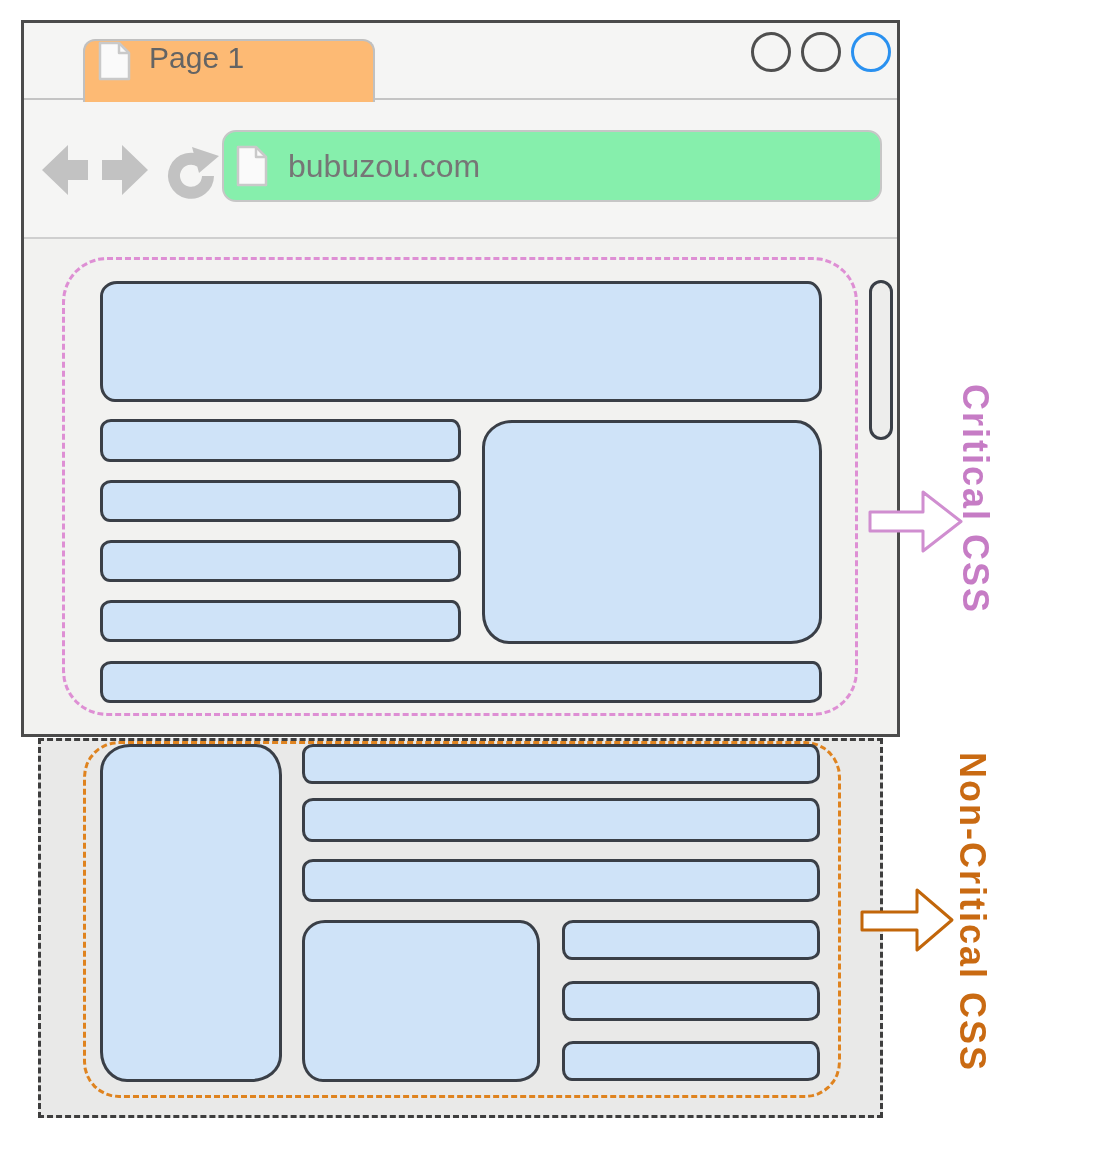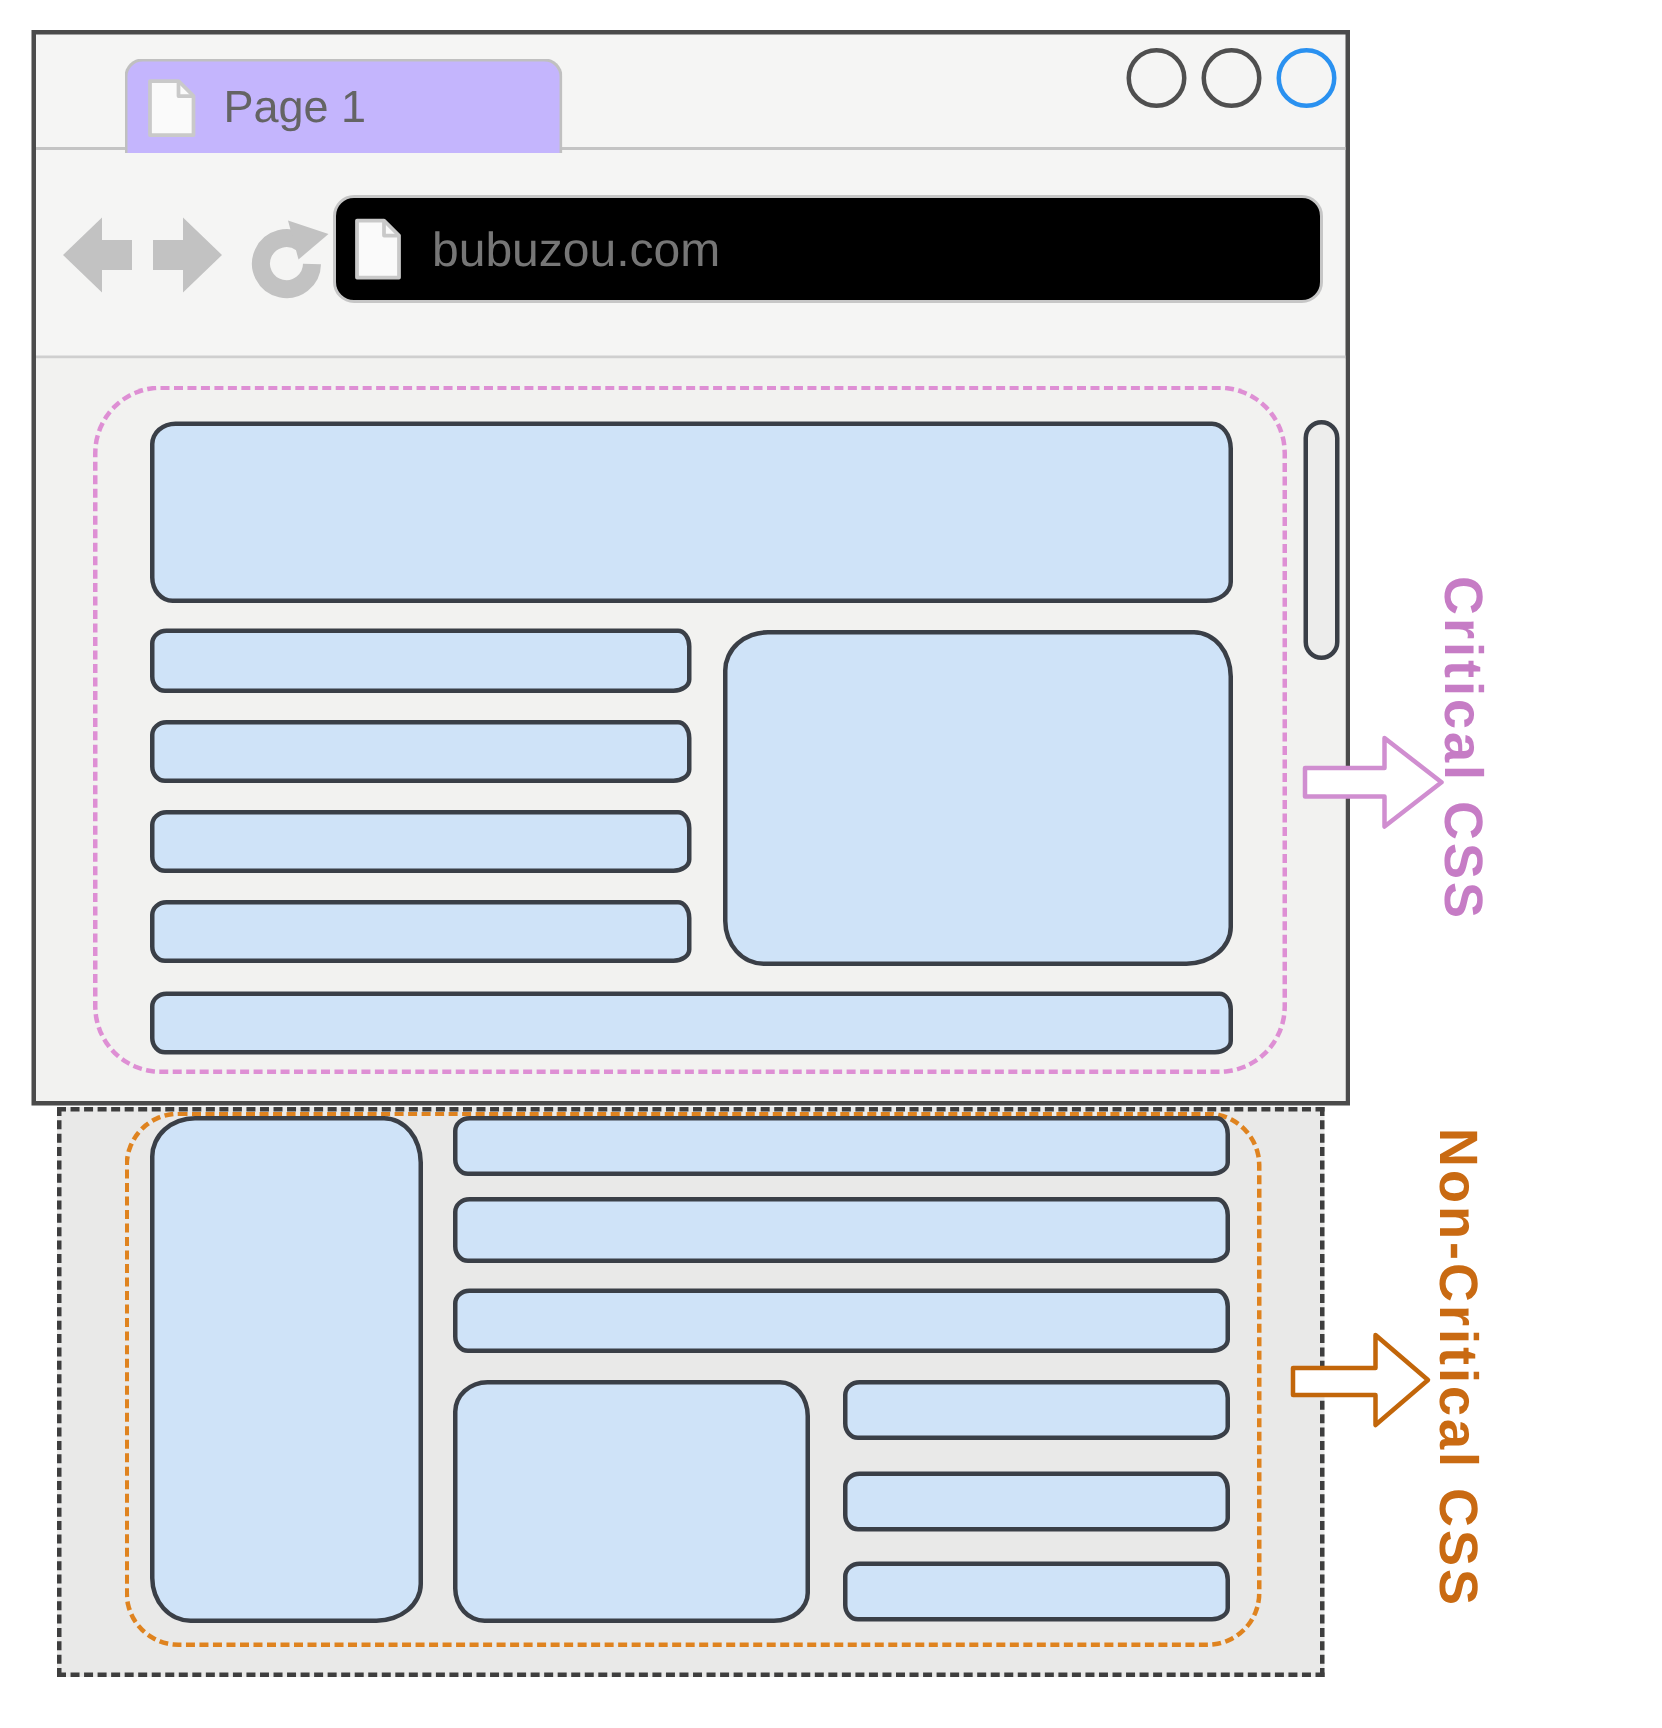--- a/index.html
+++ b/index.html
@@ -4,28 +4,28 @@
 <style>
   html,body{margin:0;padding:0;background:#ffffff;}
   body{width:1108px;height:1152px;position:relative;overflow:hidden;
        font-family:"Liberation Sans", sans-serif;}
   .abs{position:absolute;}
 
   
   .browser{left:21px;top:20px;width:879px;height:717px;background:#f5f5f4;
            border:3px solid #4b4b4b;box-sizing:border-box;}
   .tabstrip-line{left:0;right:0;top:75px;height:2px;background:#c4c4c4;}
-  .tab{left:59px;top:16px;width:288px;height:61px;background:#c4b5fd;
+  .tab{left:59px;top:16px;width:288px;height:61px;background:#fdba74;
        border:2px solid #c0c0c0;border-bottom:none;border-radius:12px 12px 0 0;
-       display:flex;align-items:center;}
+       display:flex;align-items:flex-start;}
   .tab-label{margin-left:18px;font-size:30px;color:#646464;}
   .circle{top:9px;width:40px;height:40px;border-radius:50%;box-sizing:border-box;
           border:3px solid #4f4f4f;background:transparent;}
   .circle.blue{border-color:#2a91f0;}
-  .urlbar{left:198px;top:107px;width:660px;height:72px;background:#000000;
+  .urlbar{left:198px;top:107px;width:660px;height:72px;background:#86efac;
           border:2px solid #c6c6c6;border-radius:14px;box-sizing:border-box;
           display:flex;align-items:center;}
   .url-text{margin-left:20px;font-size:32px;color:#767676;}
   .nav-sep{left:0;right:0;top:214px;height:2px;background:#cfcfcf;}
   .viewport{left:0;right:0;top:216px;bottom:0;background:#f2f2f0;}
 
   
   .blk{position:absolute;background:#cfe3f8;border:3px solid #3a3f47;box-sizing:border-box;}
   .r10{border-radius:11px 9px 12px 10px / 10px 12px 9px 11px;}
   .r16{border-radius:17px 14px 18px 15px / 15px 18px 14px 17px;}

